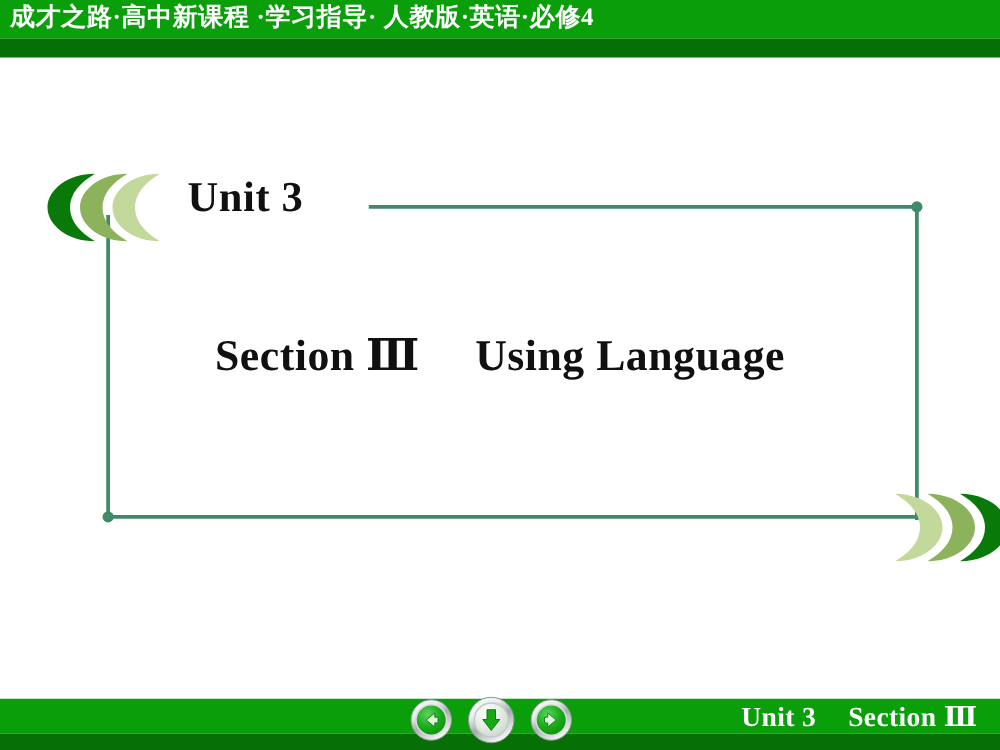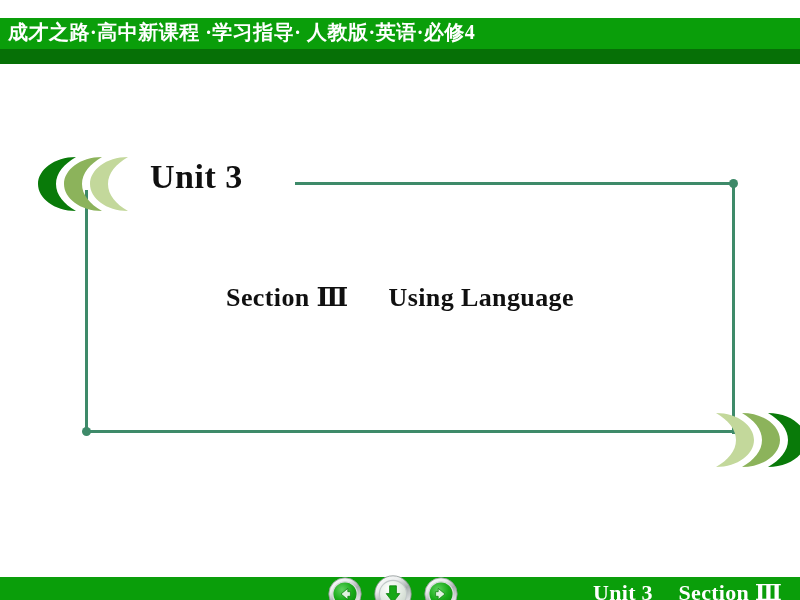--- a/index.html
+++ b/index.html
@@ -16,21 +16,20 @@
     font-family: "Liberation Serif", "DejaVu Serif", serif;
     -webkit-font-smoothing: antialiased;
   }
 
   .slide {
     position: absolute;
     inset: 0;
     width: 800px;
     height: 525px;
     background: #ffffff;
-    margin-top: 18px;
   }
 
   
   .header-band {
     position: absolute;
     left: 0;
     top: 0;
     width: 800px;
     height: 46px;
   }
@@ -135,21 +134,21 @@
     white-space: nowrap;
   }
   .section-title {
     position: absolute;
     left: 0;
     top: 264px;
     width: 800px;
     text-align: center;
     font-family: "Liberation Serif", "DejaVu Serif", serif;
     font-weight: bold;
-    font-size: 26px;
+    font-size: 35px;
     color: #101010;
     letter-spacing: 0.4px;
     white-space: nowrap;
   }
   .section-title .gap {
     display: inline-block;
     width: 26px;
   }
 
   

